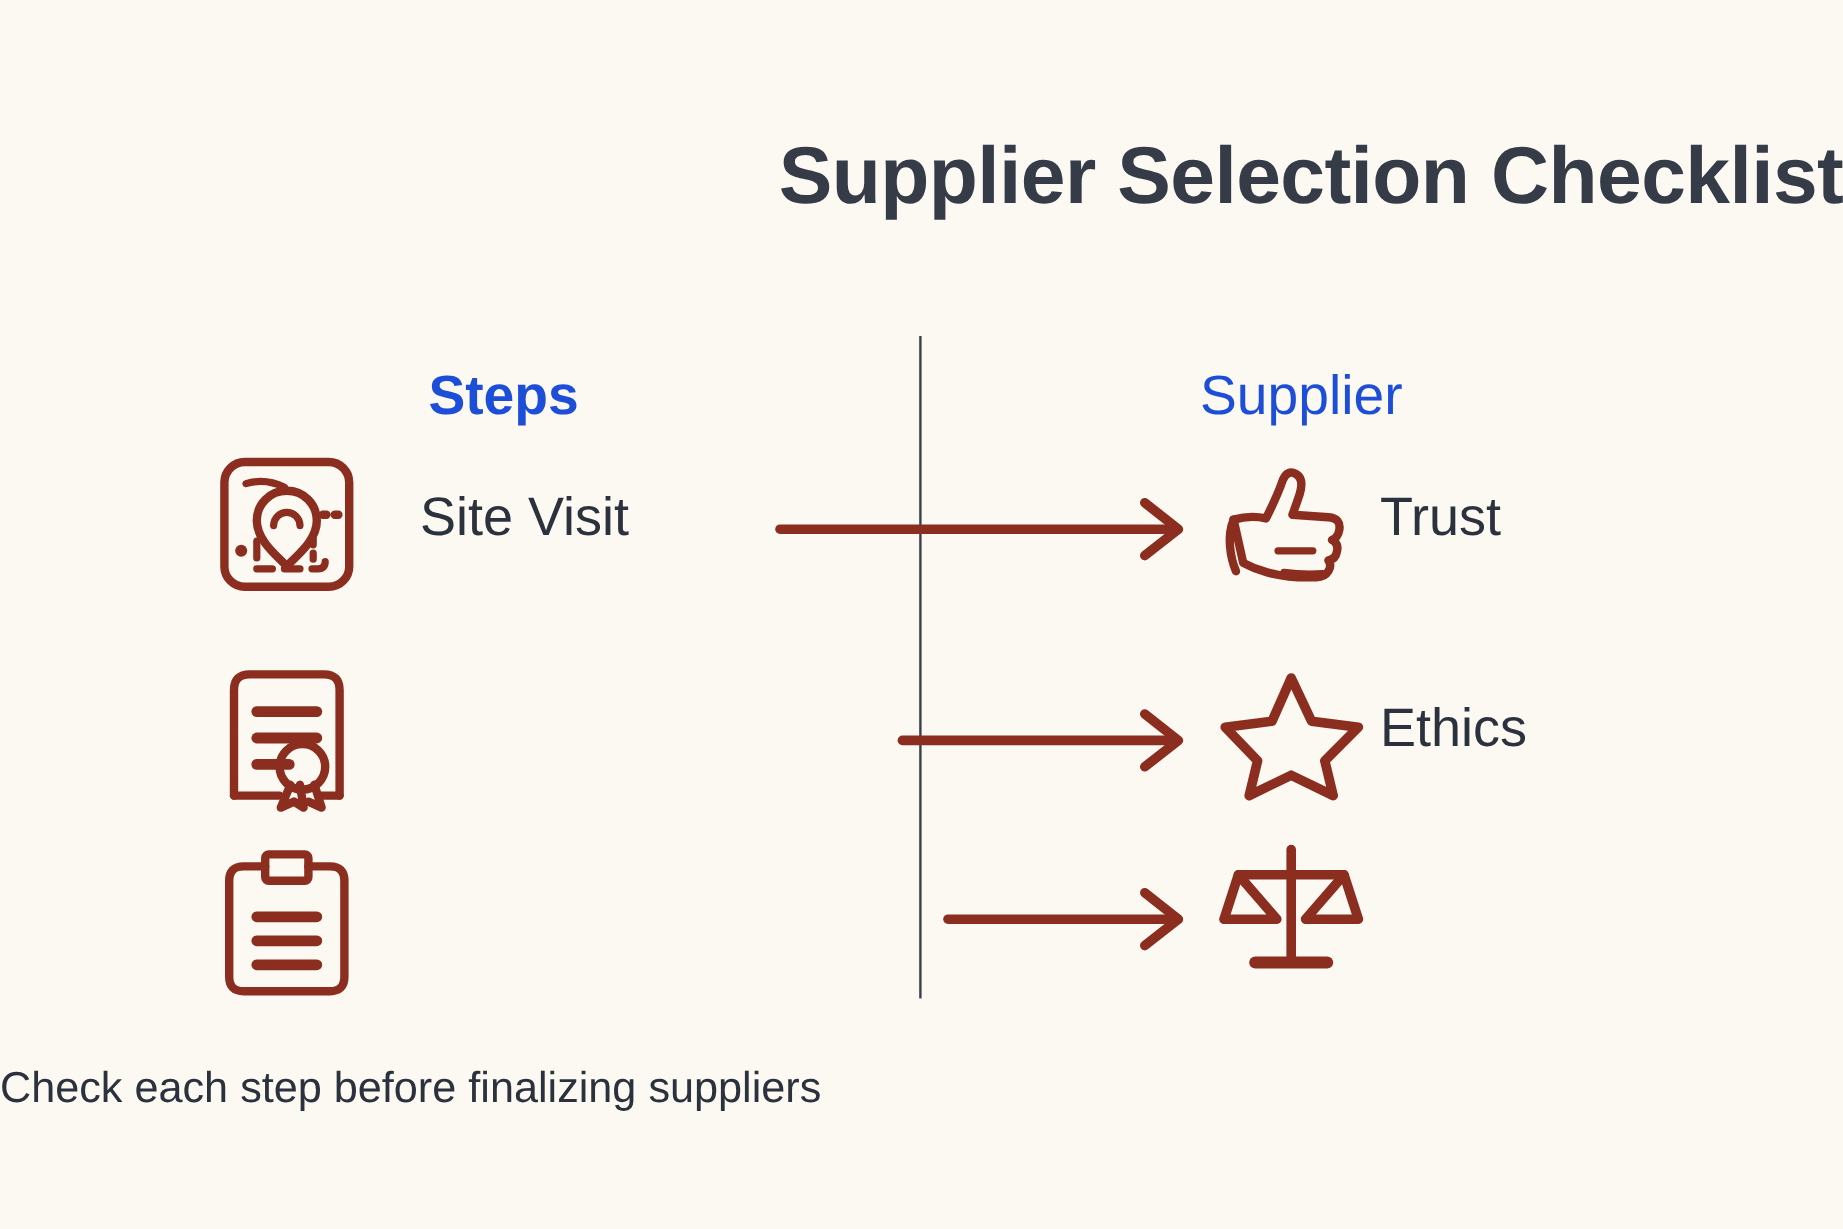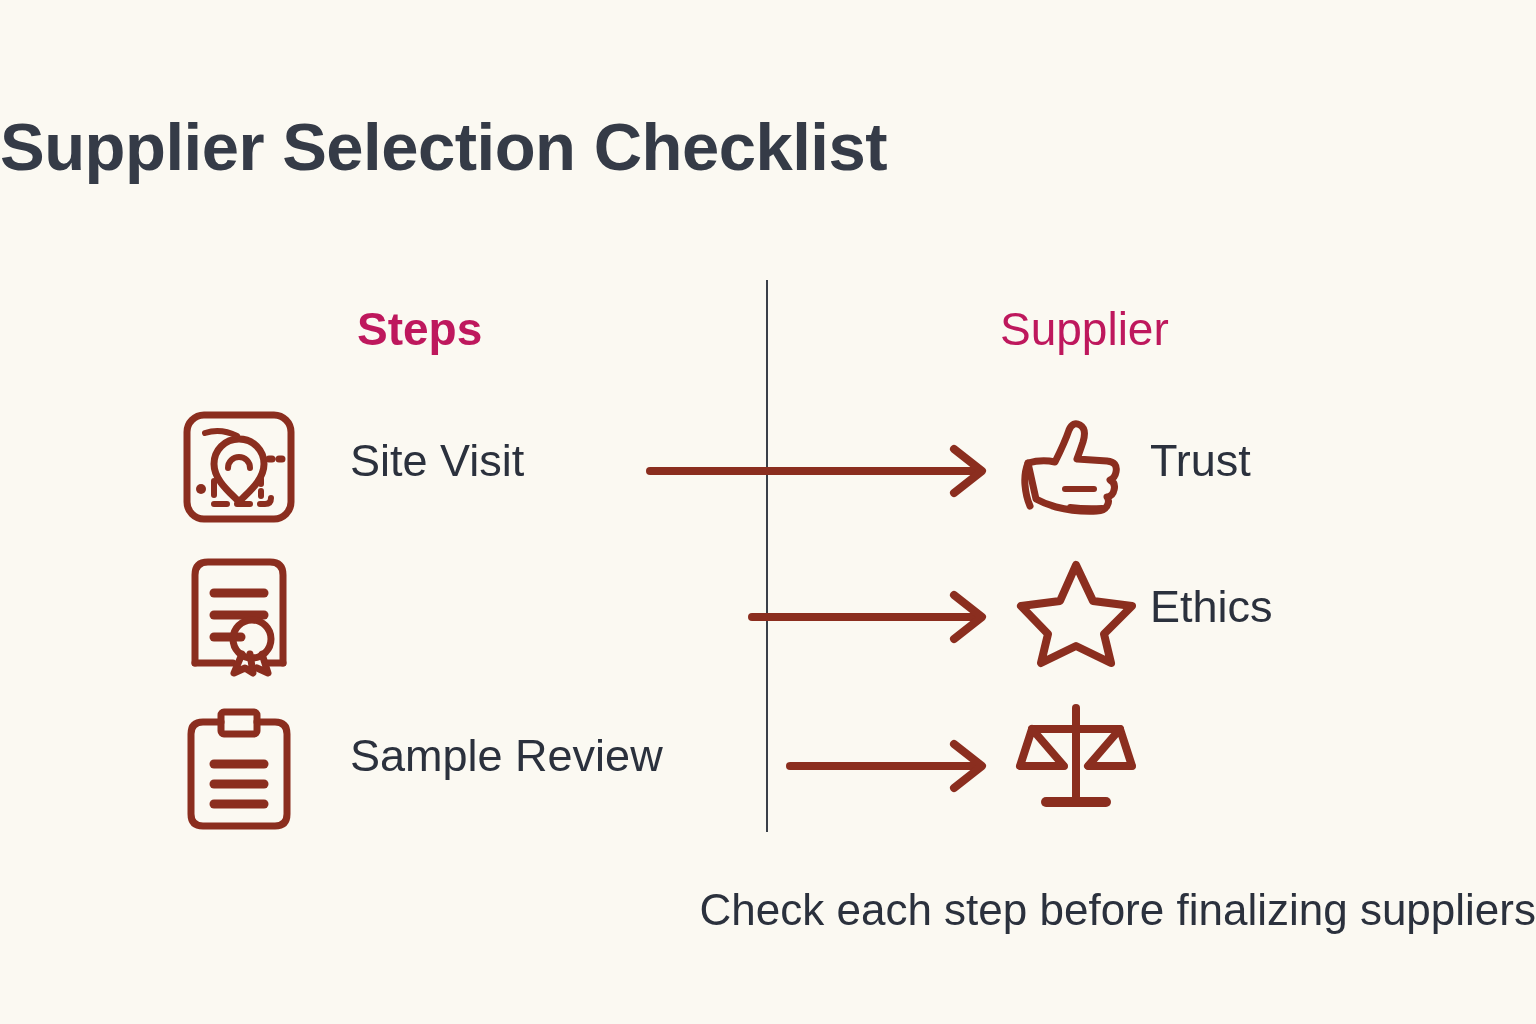--- a/index.html
+++ b/index.html
@@ -19,33 +19,33 @@
     height: 1024px;
     background: #fbf9f2;
   }
 
   
   .title {
     position: absolute;
     top: 108px;
     left: 0;
     width: 1536px;
-    text-align: left;
+    text-align: right;
     font-size: 67px;
     font-weight: bold;
     letter-spacing: -0.5px;
     color: #353b47;
     white-space: nowrap;
   }
 
   
   .col-header {
     position: absolute;
     font-size: 46px;
-    color: #be185d;
+    color: #1d4ed8;
     white-space: nowrap;
   }
   .col-header.steps {
     left: 357px;
     top: 302px;
     font-weight: bold;
   }
   .col-header.criteria {
     left: 1000px;
     top: 302px;
@@ -62,21 +62,21 @@
     background: #3a4049;
   }
 
   
   .row {
     position: absolute;
     left: 0;
     width: 1536px;
     height: 140px;
   }
-  .row-1 { top: 403px; text-decoration: underline; }
+  .row-1 { top: 373px; text-decoration: underline; }
   .row-2 { top: 549px; }
   .row-3 { top: 698px; }
 
   .step-icon {
     position: absolute;
     left: 181px;
     top: 4px;
     width: 116px;
     height: 120px;
   }
@@ -118,22 +118,22 @@
     color: #2b313d;
     white-space: nowrap;
   }
 
   
   .footer {
     position: absolute;
     top: 885px;
     left: 0;
     width: 1536px;
-    text-align: right;
-    font-size: 44px;
+    text-align: left;
+    font-size: 36px;
     color: #2b313d;
     white-space: nowrap;
   }
 
   svg { display: block; overflow: visible; }
 </style>
 </head>
 <body>
 
 <div class="canvas">
@@ -219,21 +219,20 @@
     <div class="step-icon">
       <svg viewBox="0 0 116 124" width="116" height="124" fill="none" stroke="#8b2e1f" stroke-width="7" stroke-linecap="round" stroke-linejoin="round">
         <path d="M40 16 h-18 q-12 0 -12 12 v80 q0 12 12 12 h72 q12 0 12 -12 v-80 q0 -12 -12 -12 h-18"></path>
         <rect x="40" y="6" width="36" height="22" rx="3" ry="3"></rect>
         <line x1="33" y1="58" x2="83" y2="58" stroke-width="9"></line>
         <line x1="33" y1="78" x2="83" y2="78" stroke-width="9"></line>
         <line x1="33" y1="98" x2="83" y2="98" stroke-width="9"></line>
       </svg>
     </div>
 
-    <div class="step-label">Sample Review</div>
 
     <div class="arrow arrow-3">
       <svg viewBox="0 0 200 56" width="200" height="56" stroke="#8b2e1f" fill="none" stroke-width="8" stroke-linecap="round" stroke-linejoin="round">
         <line x1="2" y1="28" x2="190" y2="28"></line>
         <polyline points="166,6 194,28 166,50"></polyline>
       </svg>
     </div>
 
     <div class="crit-icon">
       <svg viewBox="0 0 116 110" width="116" height="110" stroke="#8b2e1f" fill="none" stroke-width="8" stroke-linecap="round" stroke-linejoin="round">

